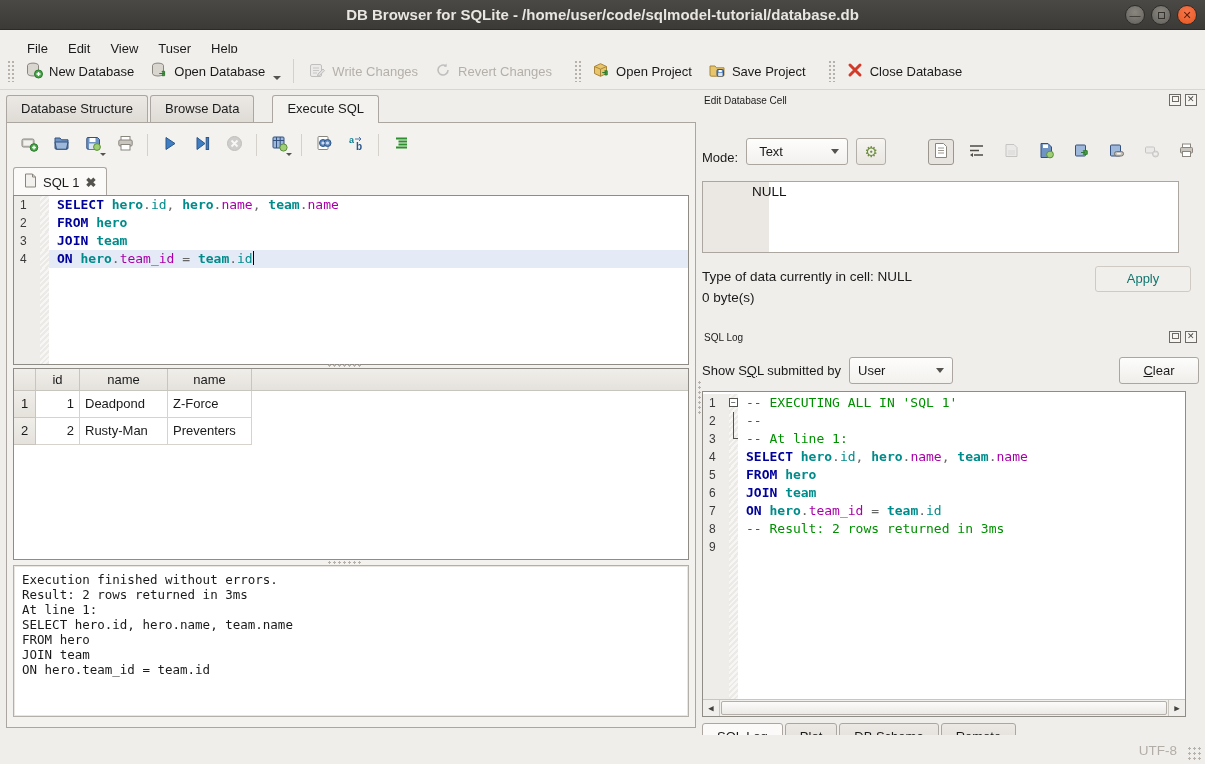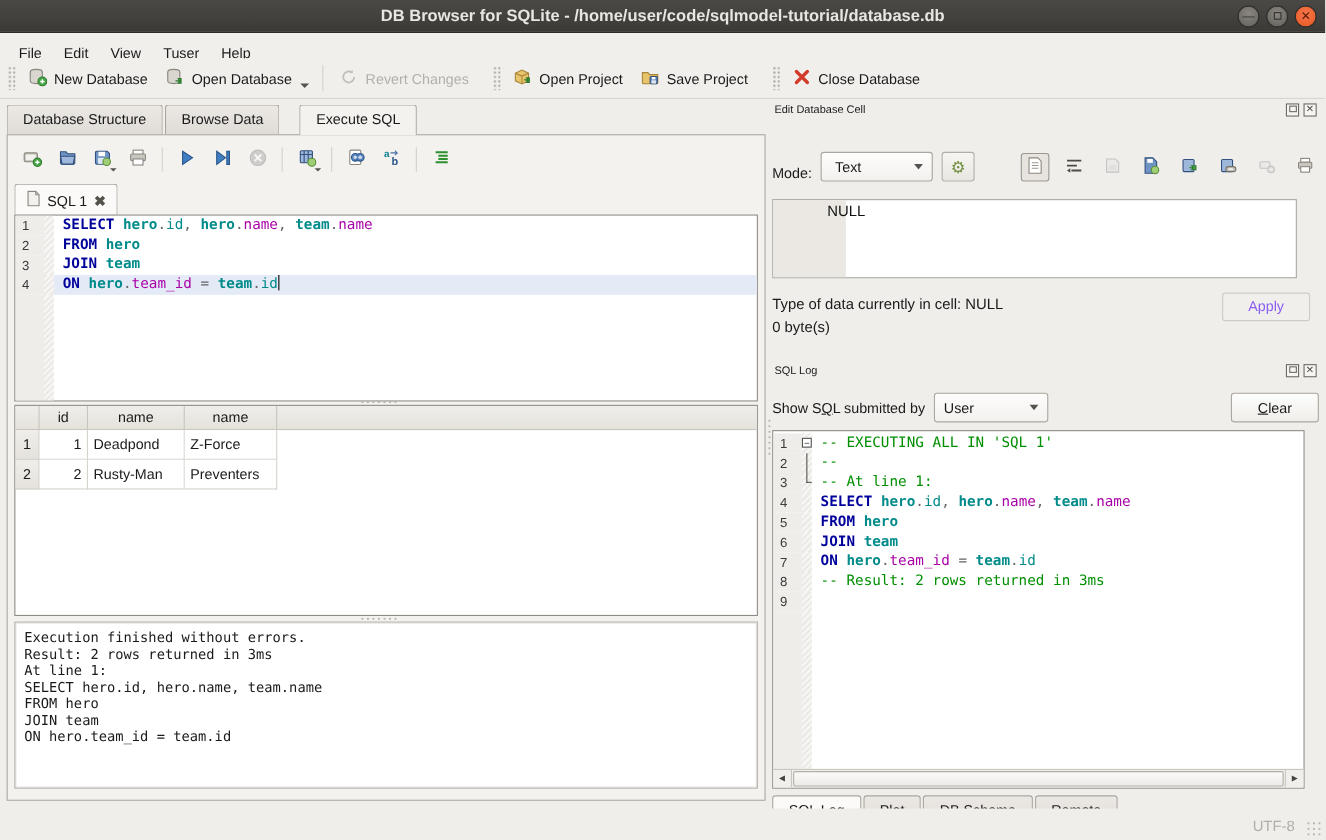--- a/index.html
+++ b/index.html
@@ -14,21 +14,21 @@
   .titlebar .title { color:#e9e6e1; font-weight:bold; font-size:15px;text-align:right; }
   .winbtns { position:absolute; right:8px; top:5px; display:flex; gap:6px; }
   .winbtn { width:20px; height:20px; border-radius:50%; border:1px solid #2e2d2a;
     background:radial-gradient(circle at 50% 35%, #8a8780, #615f5a); color:#33312d;
     font-size:11px; line-height:18px; text-align:center; cursor:default; }
   .winbtn.close { background:radial-gradient(circle at 50% 35%, #f7764d, #e4571f); color:#5d1d07; }
   .winbtn .sq { display:inline-block; width:7px; height:7px; border:1.5px solid #33312d; margin-top:5px; }
 
   
   .menubar { position:absolute; left:0; top:30px; width:100%; height:37px; background:#f1efec;
-    display:flex; align-items:center; padding-left:8px; gap:2px; border-bottom:1px solid #e3e0db; }
+    display:flex; align-items:center; padding-left:18px; gap:2px; border-bottom:1px solid #e3e0db; }
   .menuitem { padding:3px 9px; cursor:default; }
   .mn-u { text-decoration:underline; }
 
   
   .toolbar { position:absolute; left:0; top:53px; width:100%; height:37px; background:#f1efec;
     border-bottom:1px solid #d9d6d0; display:flex; align-items:center; padding:0 4px; }
   .tbgrip { width:7px; height:22px; margin:0 3px;
     background-image:radial-gradient(#b6b2ab 1px, transparent 1.2px); background-size:4px 4px; }
   .tbsep { width:1px; height:24px; background:#d4d1cb; margin:0 6px; }
   .tbtn { display:flex; align-items:center; gap:6px; padding:5px 8px; border-radius:3px; cursor:default; }
@@ -131,22 +131,22 @@
   .cbtn { width:26px; height:26px; display:flex; align-items:center; justify-content:center; border-radius:3px; position:relative; cursor:default; }
   .cbtn.pressed { border:1px solid #9b978f; background:#e7e4df; }
   .cbtn.disabled svg { opacity:.4; filter:grayscale(1); }
 
   .celledit { margin-top:16px; width:477px; height:72px; background:#fff; border:1px solid #aba7a0; position:relative; }
   .celledit .nullstrip { position:absolute; left:0; top:0; width:66px; height:100%; background:#ebe8e3; }
   .celledit .nulltext { position:absolute; left:5px; top:2px; font-size:13.5px; color:#111;margin-left:44px; }
 
   .typetext { margin-top:16px; font-size:13.5px; }
   .bytetext { margin-top:6px; font-size:13.5px; }
-  .applybtn { position:absolute; right:8px; top:176px; width:80px; height:26px; border:1px solid #cfcbc4;
-    border-radius:3px; background:#f1efec; color:#8b5cf6; text-align:center; line-height:24px; }
+  .applybtn { position:absolute; right:8px; top:176px; width:96px; height:26px; border:1px solid #cfcbc4;
+    border-radius:3px; background:#f1efec; color:#0f766e; text-align:center; line-height:24px; }
 
   .showrow { display:flex; align-items:center; margin-top:10px; }
   .clearbtn { margin-left:auto; width:80px; height:27px; border:1px solid #aba7a0; border-radius:3px;
     background:linear-gradient(#fdfdfc,#f0eeea); text-align:center; line-height:25px; cursor:default; }
 
   .sqllogbox { margin-top:7px; width:484px; height:326px; background:#fff; border:1px solid #8f8b85; position:relative;
     font-family:"DejaVu Sans Mono","Liberation Mono",monospace; font-size:13px; overflow:hidden; }
   .sqllogbox .rowswrap { position:absolute; left:0; top:2px; right:0; bottom:18px; }
   .hscroll { position:absolute; left:0; bottom:0; width:100%; height:17px; background:#f0efec; border-top:1px solid #c9c5bf; display:flex; }
   .hs-arrow { width:17px; height:16px; display:flex; align-items:center; justify-content:center; font-size:9px; color:#44423e;
@@ -205,20 +205,30 @@
             <ellipse cx="8" cy="4.5" rx="5.5" ry="2.4" fill="#d9d6d0" stroke="#8a867e"></ellipse>
             <path d="M2.5 4.5v8c0 1.4 2.5 2.5 5.5 2.5s5.5-1.1 5.5-2.5v-8" fill="#d9d6d0" stroke="#8a867e"></path>
             <path d="M9.5 12.5h4l-1.5-2.2 2.6 0 0 4.4-2.6 0 1.5-2.2z" fill="#46a546" stroke="#2d7a2d" transform="rotate(0 12 12)"></path>
             <path d="M10 13h3.2 M13.2 13l-2-2 M13.2 13l-2 2" stroke="#2d7a2d" stroke-width="0"></path>
           </svg>
       </span>
       <span>Open Database</span>
     </div>
     <div class="caret" style="width:0;height:0;border-left:4px solid transparent;border-right:4px solid transparent;border-top:4px solid #55534e;margin:14px 6px 0 0;"></div>
     <div class="tbsep"></div>
+    <div class="tbtn disabled">
+      <span class="ic">
+        <svg width="18" height="18" viewBox="0 0 18 18">
+            <rect x="2.5" y="3.5" width="11" height="12" rx="1.5" fill="#e7e4df" stroke="#8a867e"></rect>
+            <path d="M5 7h6 M5 9.5h6 M5 12h4" stroke="#9b978f"></path>
+            <path d="M10 13l5-5 1.6 1.6-5 5-2.1.5z" fill="#cfccc5" stroke="#8a867e"></path>
+          </svg>
+      </span>
+      <span>Write Changes</span>
+    </div>
     <div class="tbtn disabled">
       <span class="ic">
         <svg width="18" height="18" viewBox="0 0 18 18">
             <path d="M14 9a5 5 0 1 1-2-4" fill="none" stroke="#8a867e" stroke-width="1.6"></path>
             <path d="M12.5 2.5l.3 3.2-3.2-.3z" fill="#8a867e"></path>
           </svg>
       </span>
       <span>Revert Changes</span>
     </div>
     <div class="tbgrip" style="margin-left:14px;"></div>

